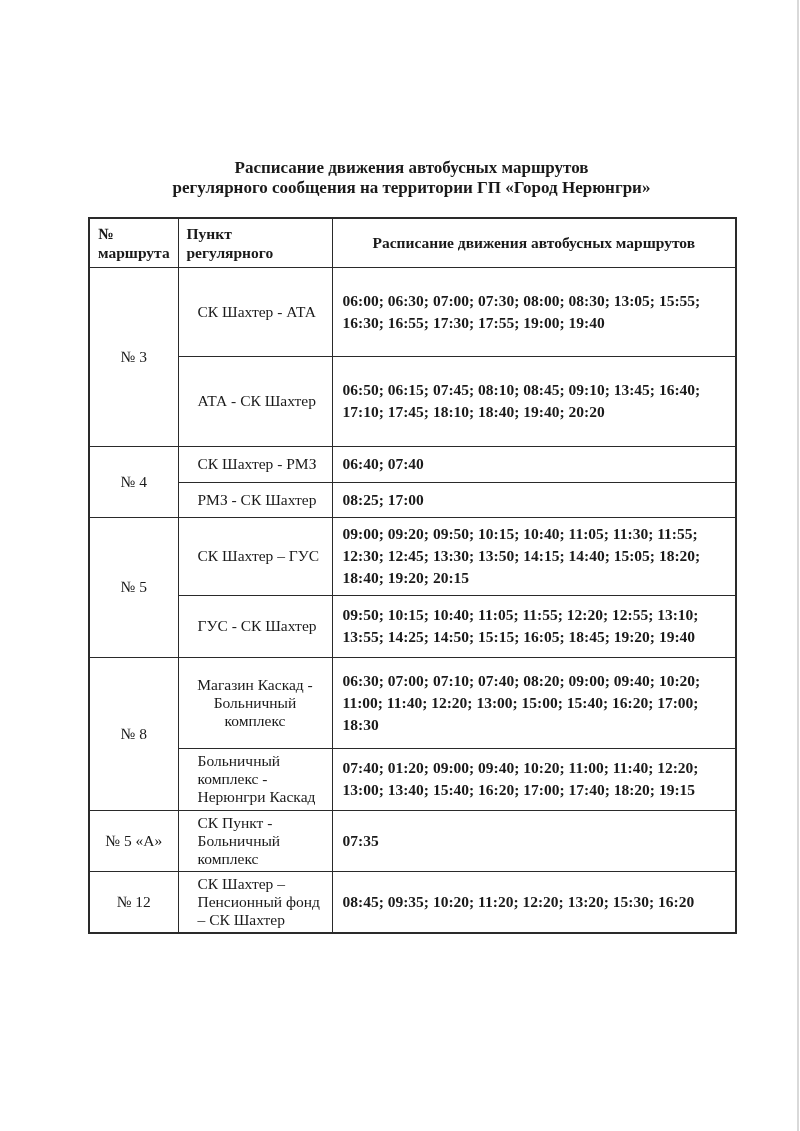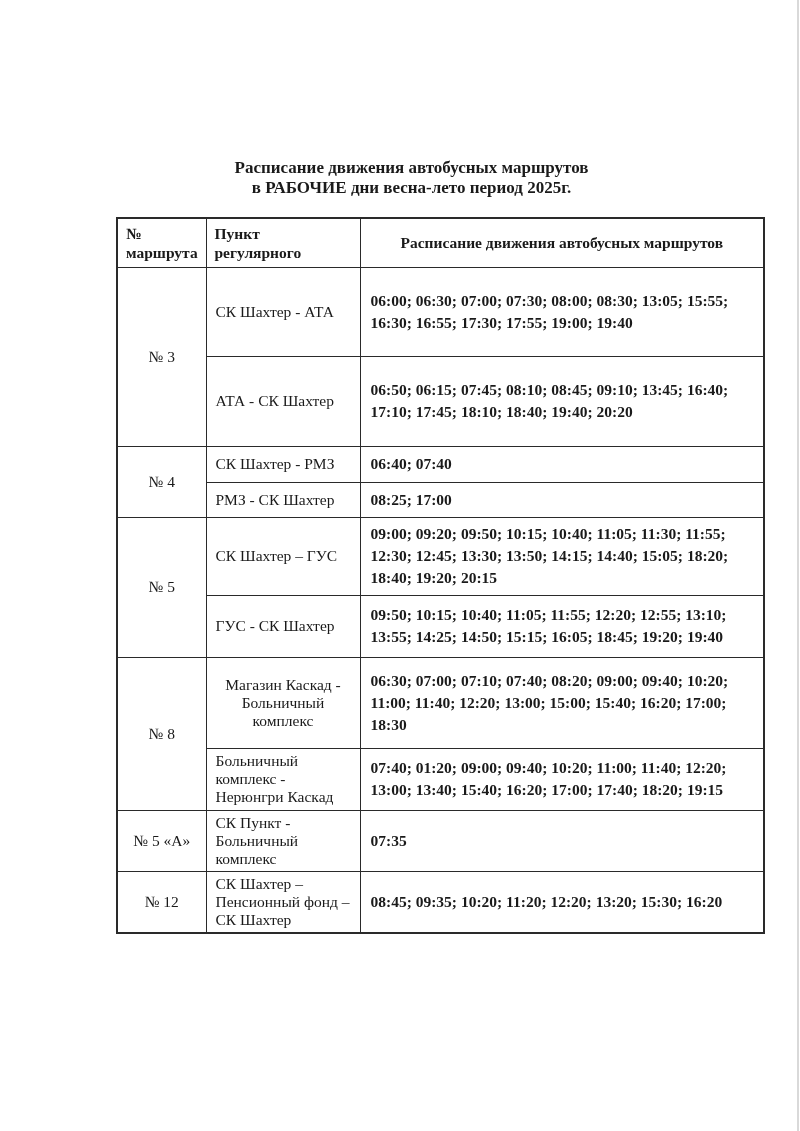--- a/index.html
+++ b/index.html
@@ -26,21 +26,21 @@
   .title-block{
     margin:158px 65px 0 88px;
     text-align:center;
     font-weight:bold;
     font-size:17px;
     line-height:20px;
   }
   table.schedule{
     border-collapse:collapse;
     table-layout:fixed;
-    margin-left:116px;
+    margin-left:88px;
     margin-top:19px;
     width:647px;
     border-radius:18px;
   }
   table.schedule td{
     border:1px solid var(--border);
     vertical-align:middle;
     font-size:15.5px;
   }
   table.schedule{border:2px solid var(--border);}
@@ -48,38 +48,38 @@
     font-weight:bold;
     line-height:19px;
     padding:4px 10px 4px 8px;
   }
   td.hdr.c3{text-align:center;padding:4px 6px;}
   td.num{
     text-align:center;
     padding:2px 4px;
   }
   td.org{
-    padding:3px 6px 3px 9px;
+    padding:3px 6px 3px 19px;
     line-height:18px;
   }
   td.org.center{text-align:center;padding:3px 16px;}
   td.tms{
     padding:3px 4px 3px 10px;
     line-height:22px;
     font-weight:bold;
   }
 </style>
 </head>
 <body>
 
 <div class="edge-line"></div>
 
 <div class="title-block">
   <div>Расписание движения автобусных маршрутов</div>
-  <div>в РАБОЧИЕ дни весна-лето период 2025г.</div>
+  <div>регулярного сообщения на территории ГП «Город Нерюнгри»</div>
 </div>
 
 <table class="schedule">
   <colgroup>
     <col style="width:89px">
     <col style="width:154px">
     <col style="width:404px">
   </colgroup>
   <tbody>
     <tr style="height:49px">

